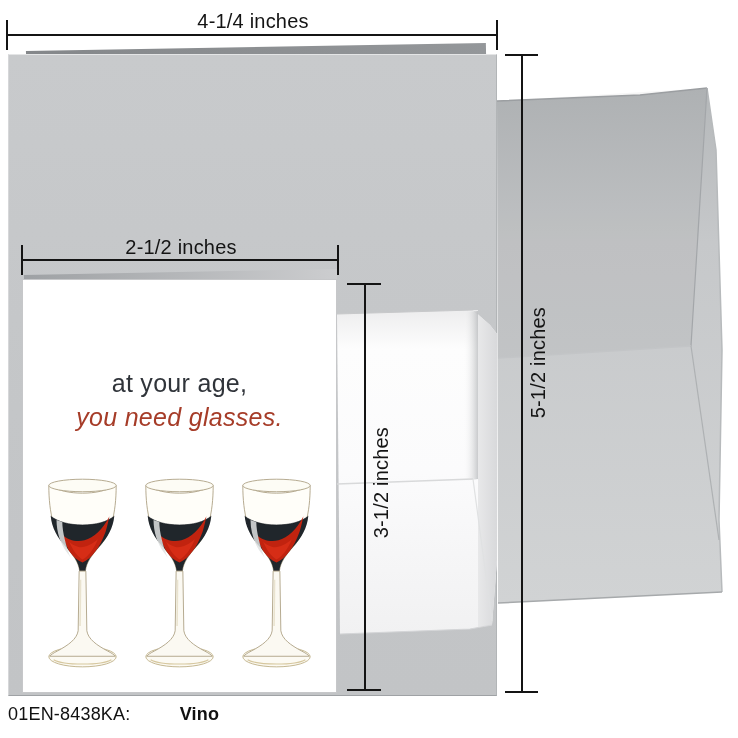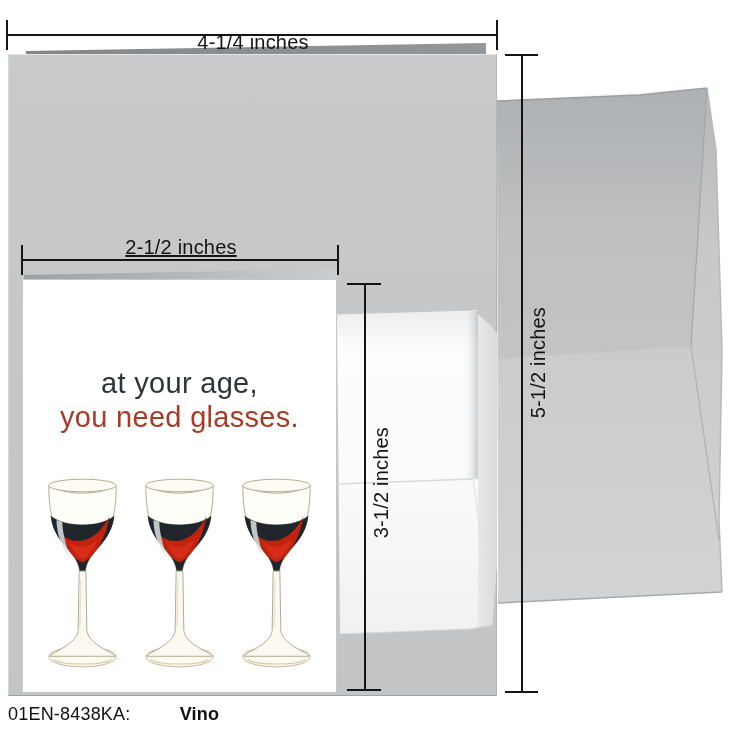--- a/index.html
+++ b/index.html
@@ -45,24 +45,24 @@
     background:linear-gradient(90deg,#9ea1a4,#cccdcf);
     transform:rotate(-1.1deg);
   }
   .small-card-face {
     position:absolute; left:22px; top:279px; width:315px; height:414px;
     background:var(--small-card-face,#ffffff);
     border:1px solid #c6c7c9; box-sizing:border-box;
   }
   .card-message {
     position:absolute; left:0; right:0; top:86px;
-    text-align:center; font-size:29px; line-height:34px; letter-spacing:.3px;
+    text-align:center; font-size:25px; line-height:34px; letter-spacing:.3px;
   }
   .card-line1 { color:var(--message-line1,#30343a); }
-  .card-line2 { color:var(--message-line2,#a63c28); }
+  .card-line2 { color:var(--message-line2,#a63c28);font-style:italic; }
   .glasses-row {
     position:absolute; left:0; right:0; top:192px; height:206px;
     display:flex; justify-content:center; align-items:flex-start;
   }
   .glass { width:97px; height:204px; flex:0 0 auto; }
 
   
   .caption { position:absolute; left:8px; top:704px; font-size:18px; color:#111; letter-spacing:.2px; }
   .caption b { font-weight:700;margin-left:44px; }
 
@@ -154,33 +154,33 @@
         </svg>
         <svg viewBox="0 0 96 212" class="glass">
           <use href="#wineglass"></use>
         </svg>
         <svg viewBox="0 0 96 212" class="glass">
           <use href="#wineglass"></use>
         </svg>
       </div>
   </div>
 
-  <div class="m-label-h" style="left:253px; top:10px;margin-top:21px;">4-1/4 inches</div>
+  <div class="m-label-h" style="left:253px; top:10px;">4-1/4 inches</div>
   <div class="m-line-h" style="left:7px; top:34px; width:491px;"></div>
   <div class="m-tick-v" style="left:6px;  top:20px;"></div>
   <div class="m-tick-v" style="left:496px; top:20px;"></div>
 
   <div class="m-line-v" style="left:521px; top:54px; height:639px;"></div>
   <div class="m-tick-h" style="left:505px; top:54px;"></div>
   <div class="m-tick-h" style="left:505px; top:691px;"></div>
   <div class="m-label-v" style="left:526px; top:300px; width:24px; height:126px;">
     <span>5-1/2 inches</span>
   </div>
 
-  <div class="m-label-h" style="left:181px; top:236px;text-decoration:underline;">2-1/2 inches</div>
+  <div class="m-label-h" style="left:181px; top:236px;">2-1/2 inches</div>
   <div class="m-line-h" style="left:22px; top:259px; width:317px;"></div>
   <div class="m-tick-v" style="left:21px;  top:245px;"></div>
   <div class="m-tick-v" style="left:337px; top:245px;"></div>
 
   <div class="m-line-v" style="left:364px; top:284px; height:407px;"></div>
   <div class="m-tick-h" style="left:347px; top:283px; width:34px;"></div>
   <div class="m-tick-h" style="left:347px; top:689px; width:34px;"></div>
   <div class="m-label-v" style="left:369px; top:420px; width:24px; height:126px;">
     <span>3-1/2 inches</span>
   </div>

